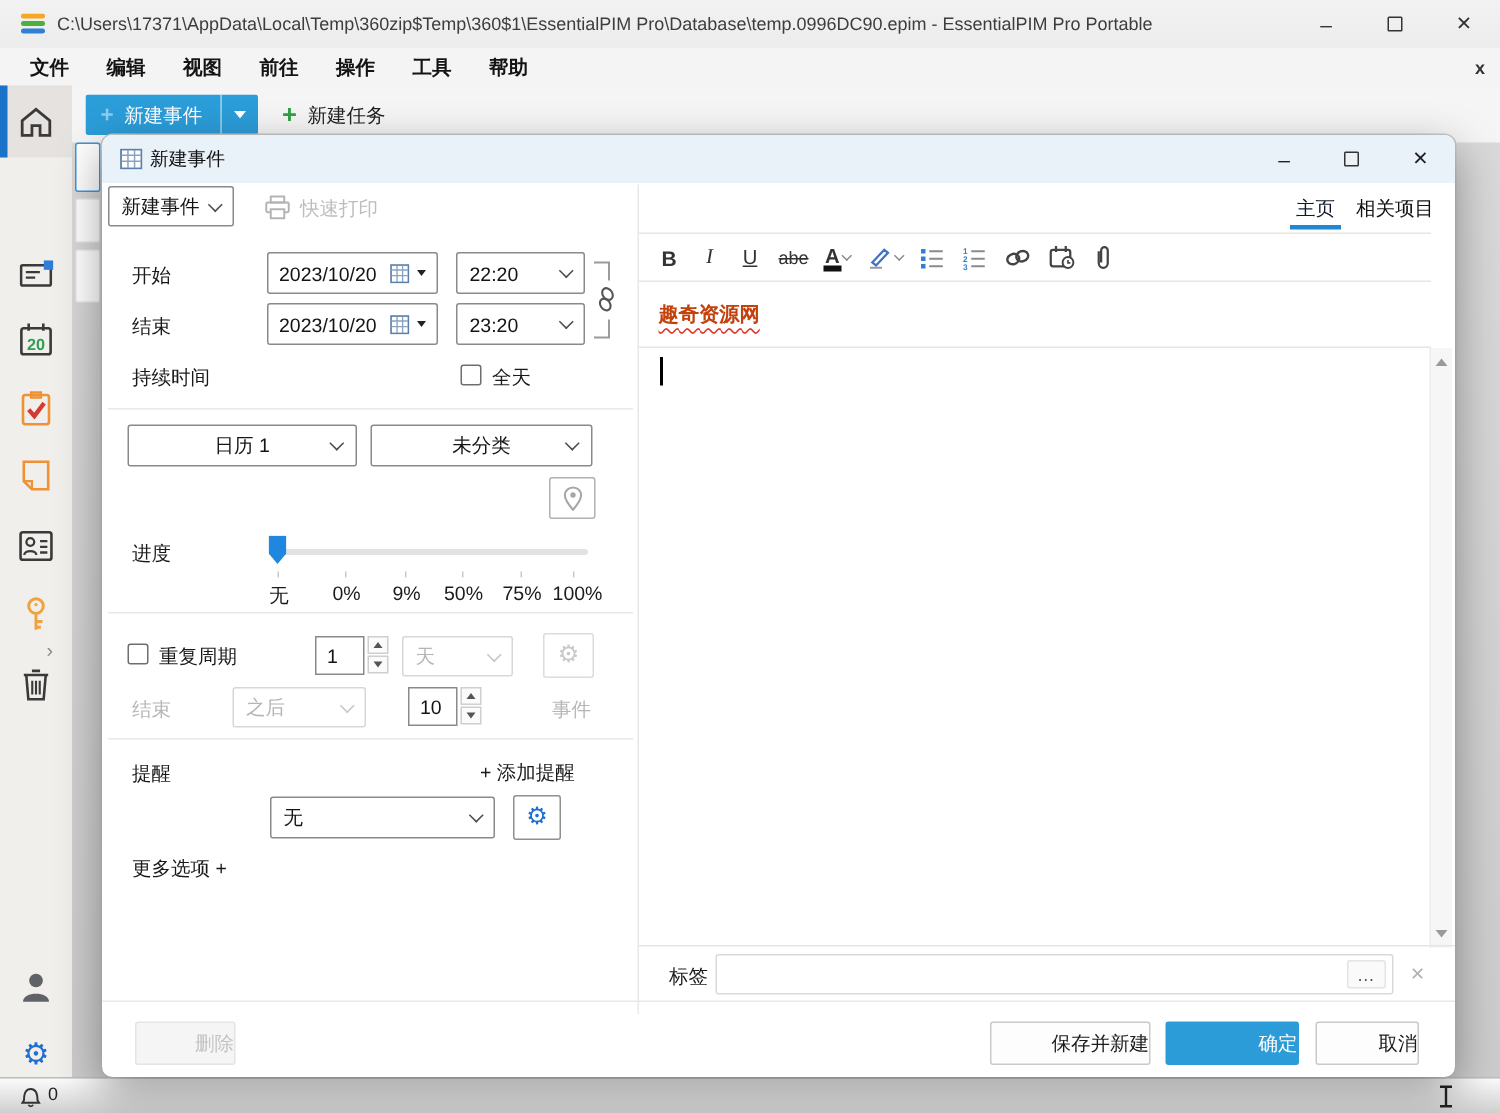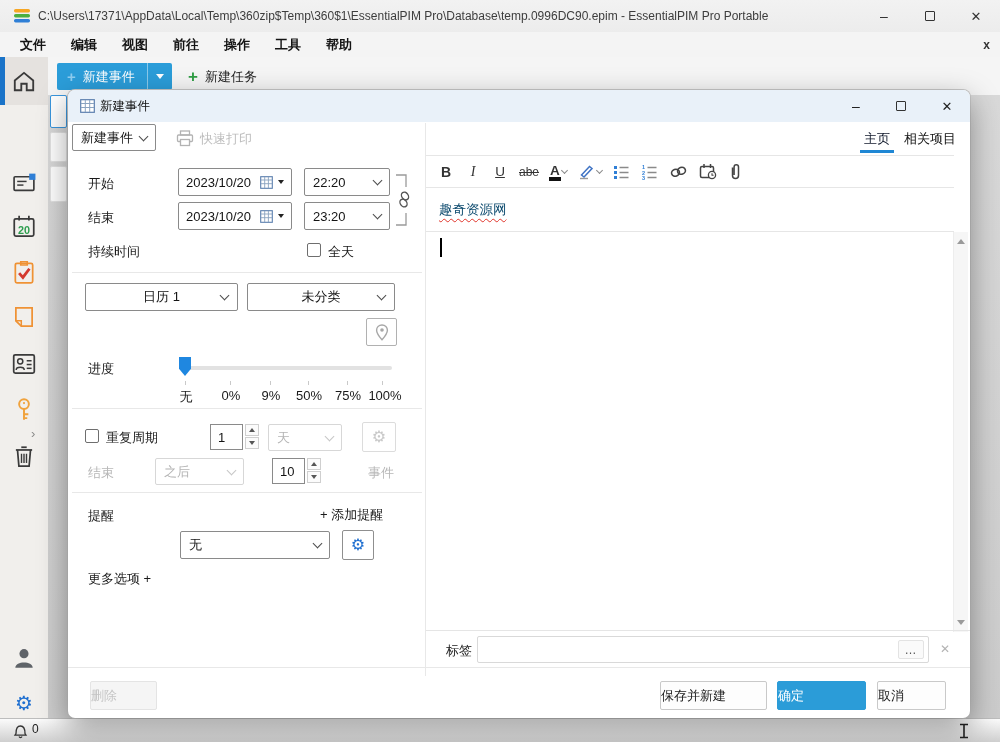--- a/index.html
+++ b/index.html
@@ -62,21 +62,21 @@
   .spinbox .val { width:33px; height:26px; border:1px solid #8a8a8a; background:#fff; font-size:13px; display:flex; align-items:center; padding-left:7px; color:#141414; }
   .spinbox .arrows { display:flex; flex-direction:column; margin-left:2px; }
   .spinbox .arrows span { width:14px; height:12px; border:1px solid #cfcfcf; background:#fbfbfb; display:flex; align-items:center; justify-content:center; }
   .spinbox .arrows span + span { margin-top:1px; }
   .tri-up-s { width:0;height:0;border-left:3px solid transparent;border-right:3px solid transparent;border-bottom:4px solid #555; }
   .tri-dn-s { width:0;height:0;border-left:3px solid transparent;border-right:3px solid transparent;border-top:4px solid #555; }
   .sqbtn { position:absolute; border:1px solid #b1b1b1; border-radius:2px; background:#fff; display:flex; align-items:center; justify-content:center; }
   .sqbtn.dis { border-color:#dcdcdc; }
   .gear { font-size:16px; line-height:1; }
   .hsep { position:absolute; height:1px; background:#e8e8e8; }
-  .btn { position:absolute; height:29px; border:1px solid #c9c9c9; background:#fdfdfd; border-radius:2px; font-size:13px; color:#1a1a1a; display:flex; align-items:center; justify-content:flex-start; }
+  .btn { position:absolute; height:29px; border:1px solid #c9c9c9; background:#fdfdfd; border-radius:2px; font-size:13px; color:#1a1a1a; display:flex; align-items:center; justify-content:flex-end; }
   .btn.primary { background:#2b9cd8; border-color:#2b9cd8; color:#fff; }
   .btn.dis { background:#f5f5f5; border-color:#e4e4e4; color:#c4c4c4; }
 
   
   .slider-track { position:absolute; height:4px; background:#e2e2e2; border-radius:2px; }
   .slider-thumb { position:absolute; width:12px; height:19px; background:#1f87e0; clip-path:polygon(0 0,100% 0,100% 62%,50% 100%,0 62%); }
   .tick { position:absolute; width:1px; height:4px; background:#c9c9c9; }
   .ticklbl { position:absolute; font-size:13px; color:#1a1a1a; transform:translateX(-50%); white-space:nowrap; }
 
   
@@ -84,21 +84,21 @@
   .tico { display:flex; align-items:center; justify-content:center; min-width:16px; height:22px; color:#333; }
   .tb { font-weight:bold; font-size:14px; }
   .ti { font-style:italic; font-family:"Liberation Serif",serif; font-size:14px; }
   .tu { text-decoration:underline; font-size:13.5px; }
   .tabe { text-decoration:line-through; font-size:12px; letter-spacing:0; }
   .fontA { position:relative; font-size:13.5px; font-weight:bold; padding-bottom:3px; }
   .fontA::after { content:""; position:absolute; left:-1px; right:-1px; bottom:0; height:3.5px; background:#111; }
   .mini-chev { width:5px; height:5px; border-right:1.2px solid #8a8a8a; border-bottom:1.2px solid #8a8a8a; transform:rotate(45deg); margin-left:2px; margin-top:-2px; }
   .ed-vline { position:absolute; left:357px; top:33px; width:1px; height:553px; background:#e8e8e8; }
   #subject-row { position:absolute; left:358px; top:99px; width:528px; height:43px; border-bottom:1px solid #e6e6e6; display:flex; align-items:center; padding-left:13px; }
-  #subject-row .subj { font-size:13.5px; color:#0c4a6e; text-decoration:underline wavy #e0352b 1px; text-underline-offset:4px; }
+  #subject-row .subj { font-size:13.5px; color:#c2410c; text-decoration:underline wavy #e0352b 1px; text-underline-offset:4px;font-weight:bold; }
   #ed-scroll { position:absolute; left:885px; top:142px; width:15px; height:400px; background:#f6f6f6; border-left:1px solid #ededed; }
   #tags-row { position:absolute; left:358px; top:540px; width:544px; height:37px; border-top:1px solid #e5e5e5; }
   #tags-input { position:absolute; left:51px; top:5px; width:452px; height:27px; border:1px solid #d9d9d9; border-radius:2px; background:#fff; }
   #tags-more { position:absolute; left:420px; top:3px; width:26px; height:19px; border:1px solid #e3e3e3; border-radius:2px; background:#fafafa; font-size:12px; color:#555; display:flex; align-items:center; justify-content:center; line-height:0; padding-bottom:6px; }
   .caret { position:absolute; left:372px; top:148px; width:1.5px; height:19px; background:#000; }
 </style>
 </head>
 <body>
 
 <div id="win">

